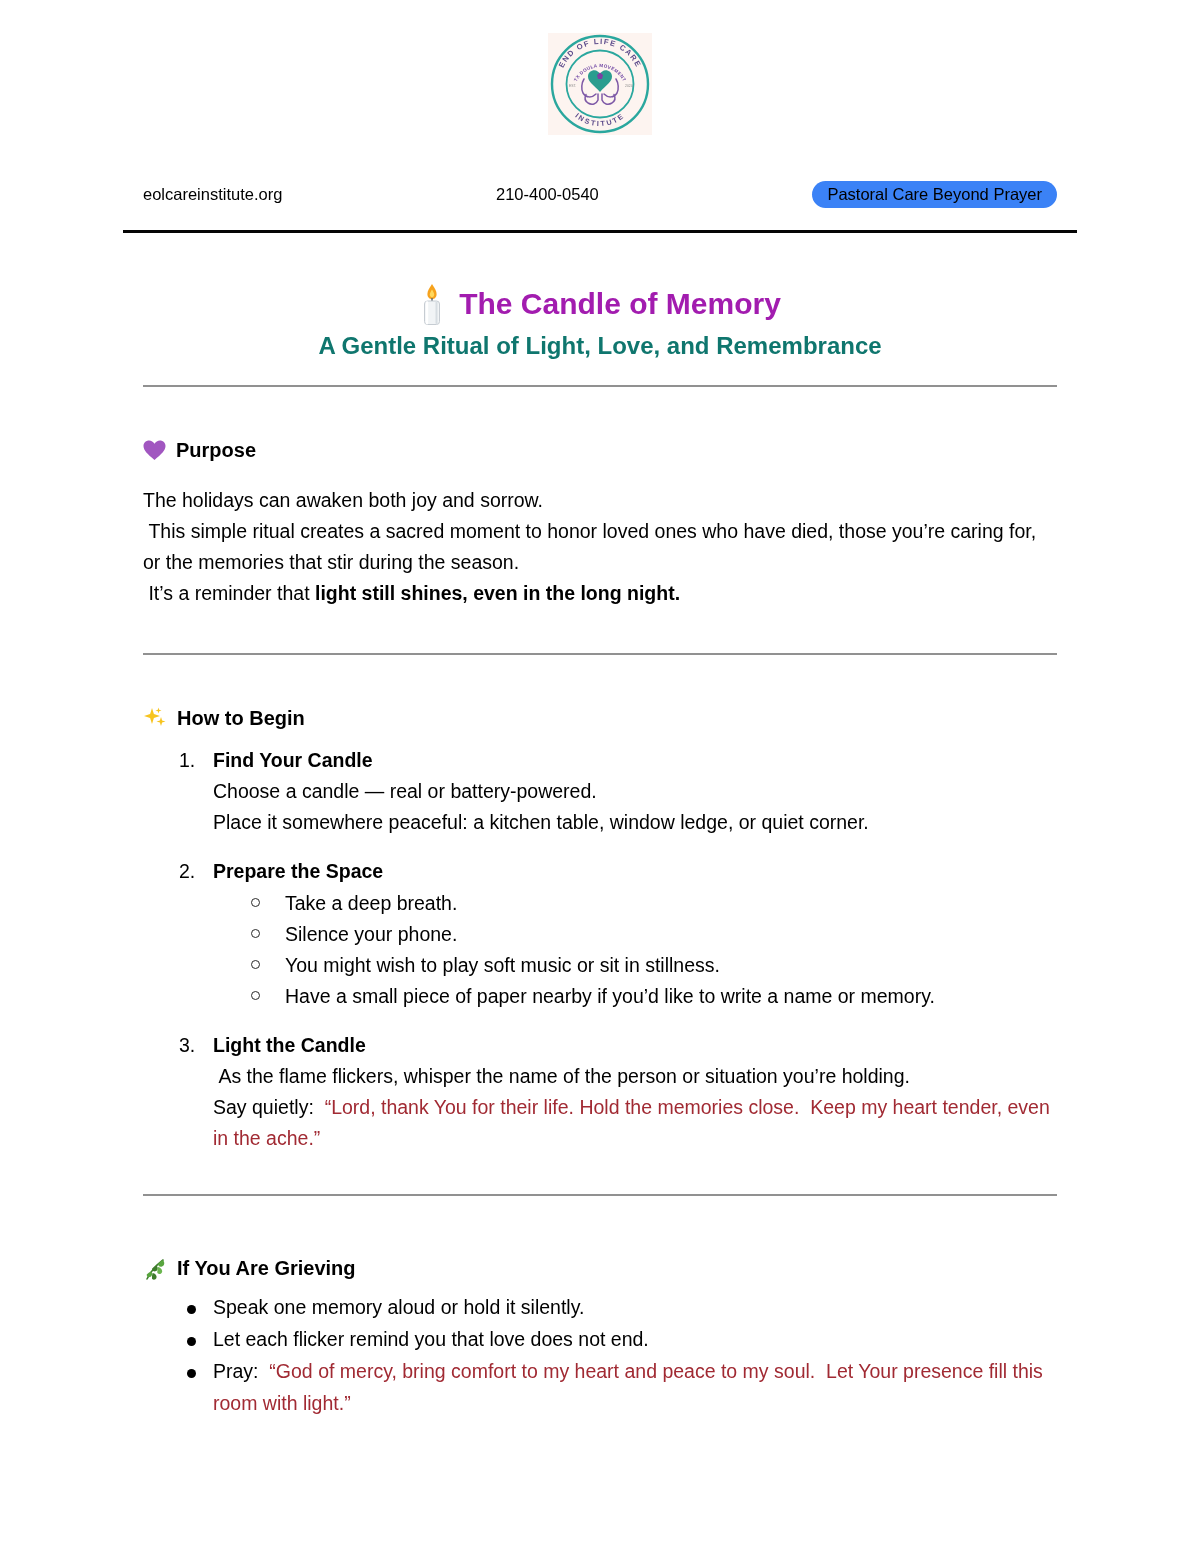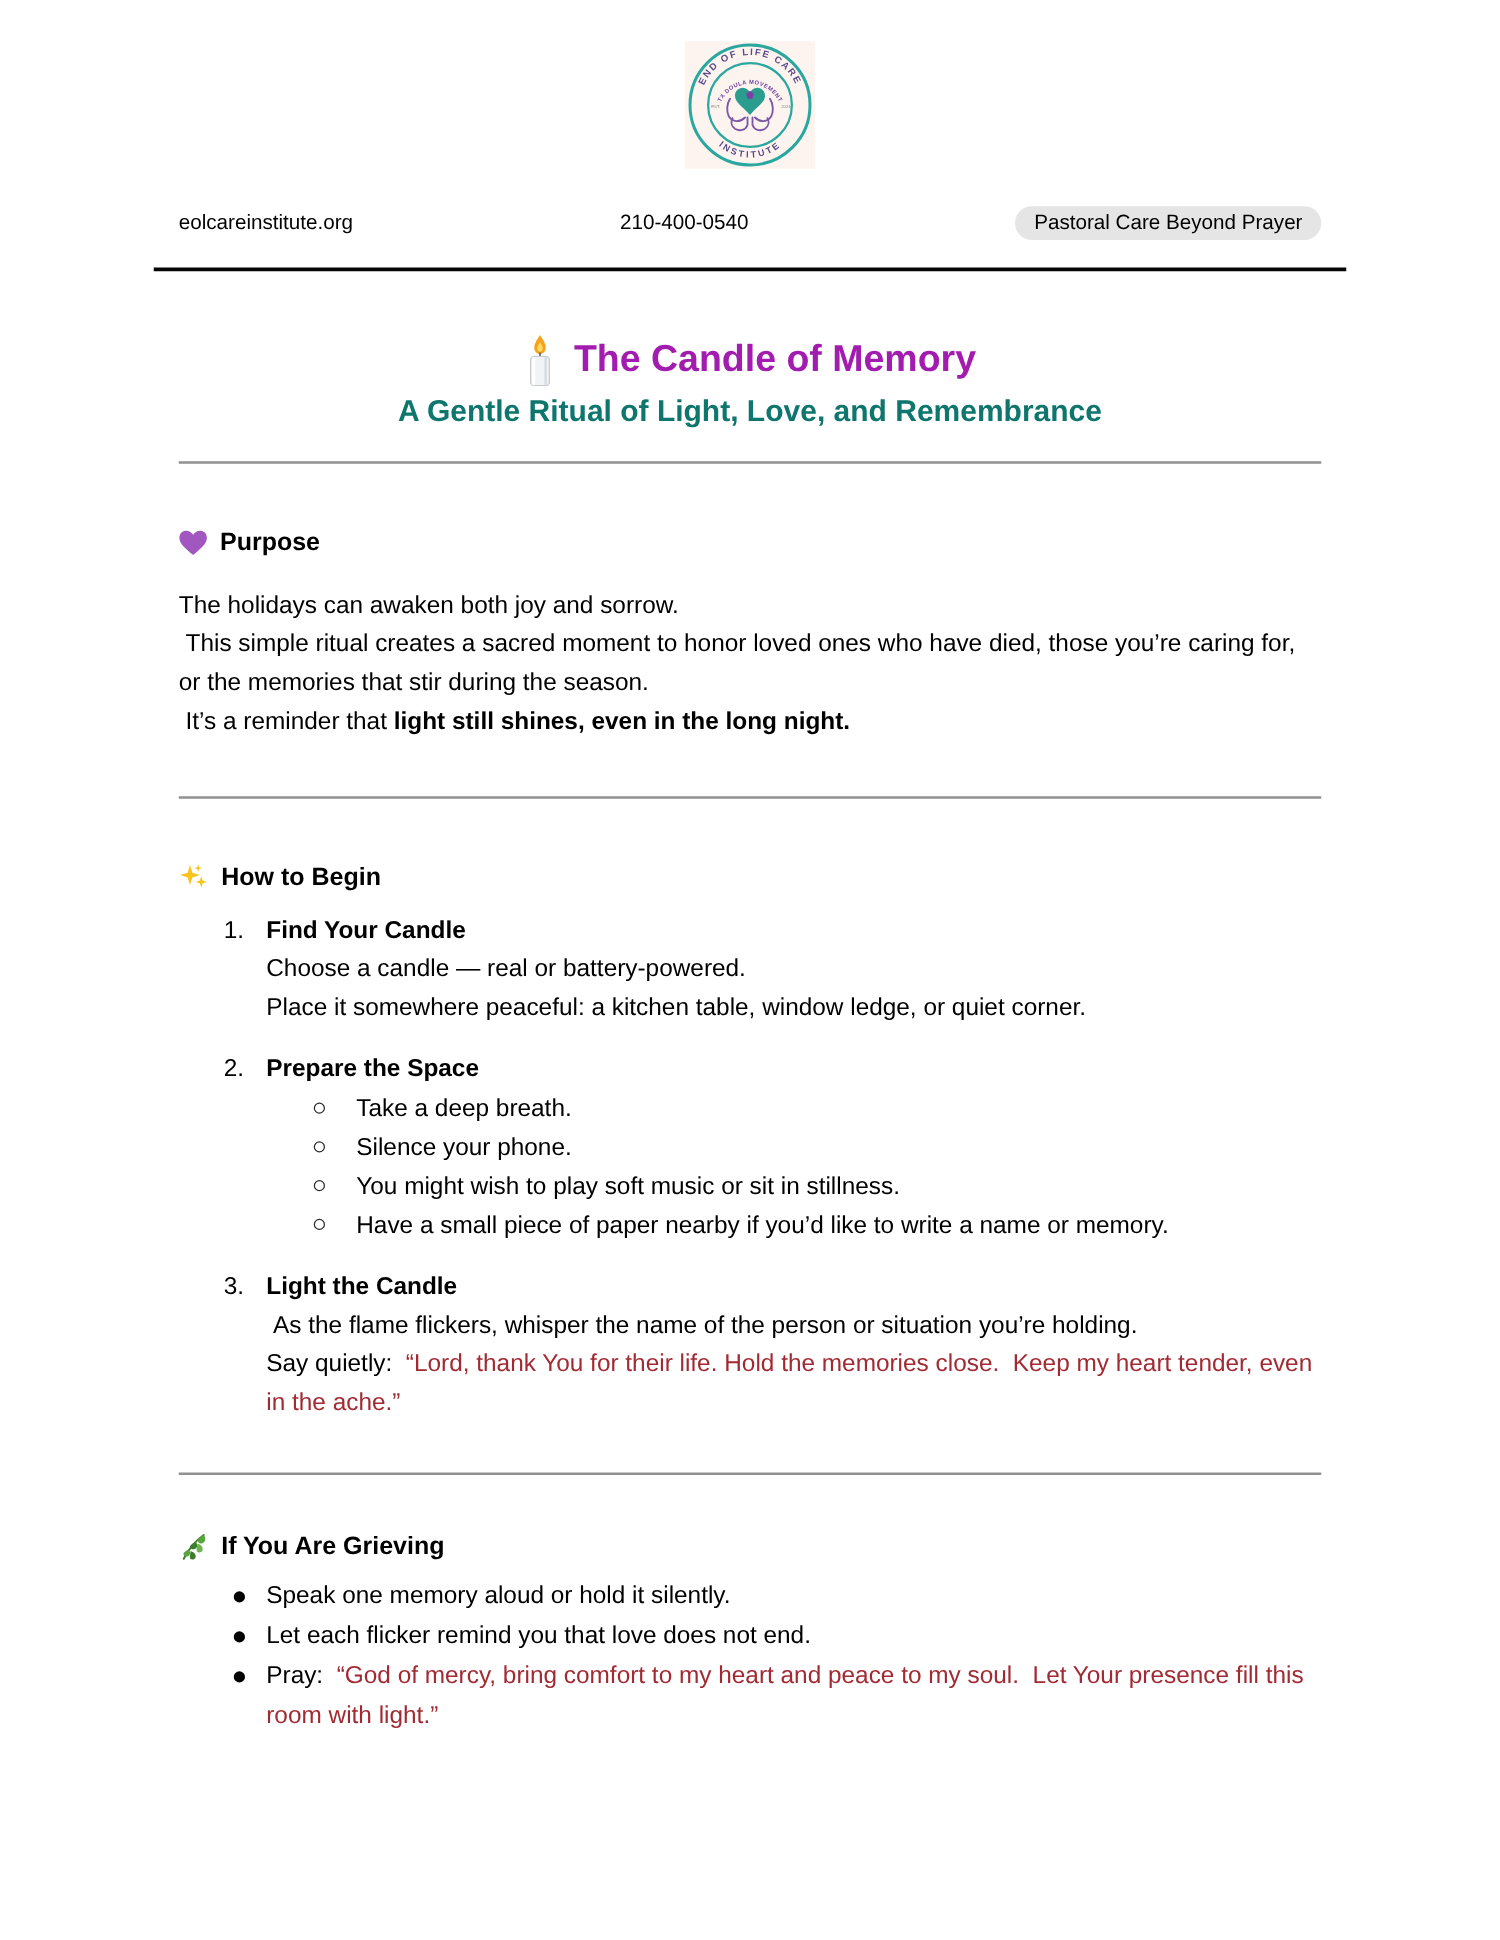--- a/index.html
+++ b/index.html
@@ -22,28 +22,28 @@
   
   .logo-wrap { display: flex; justify-content: center; }
   .logo-patch {
     width: 104px; height: 102px;
     background: #fdf4f0;
     display: flex; align-items: center; justify-content: center;
   }
 
   
   .header-row {
-    margin-top: 30px;
+    margin-top: 46px;
     display: flex;
     justify-content: space-between;
     align-items: center;
     font-size: 16.5px;
   }
   .tagline-pill {
-    background: #e5e5e5;
+    background: #3b82f6;
     border-radius: 15px;
     padding: 4px 15px;
   }
   hr.thick {
     border: none;
     height: 3px;
     background: #050505;
     margin: 22px -20px 0 -20px;
   }
   hr.thin {
@@ -103,21 +103,21 @@
   .circle-marker {
     width: 9px; height: 9px;
     border: 1.6px solid #2a2a2a;
     border-radius: 50%;
     margin-top: 10px;
     display: inline-block;
   }
   .quote-red { color: #a12a33; }
   .rule-candle { margin-top: 40px; }
 
-  .mt-grieving { margin-top: 44px; }
+  .mt-grieving { margin-top: 59px; align-items: flex-end; }
   .bullets { margin-top: 10px; }
   .bullet-row { display: flex; font-size: 19.5px; line-height: 32px; }
   .bullet-row .marker-cell {
     width: 70px; padding-left: 44px; flex-shrink: 0;
   }
   .dot-marker {
     width: 9px; height: 9px;
     background: #000;
     border-radius: 50%;
     margin-top: 11px;

